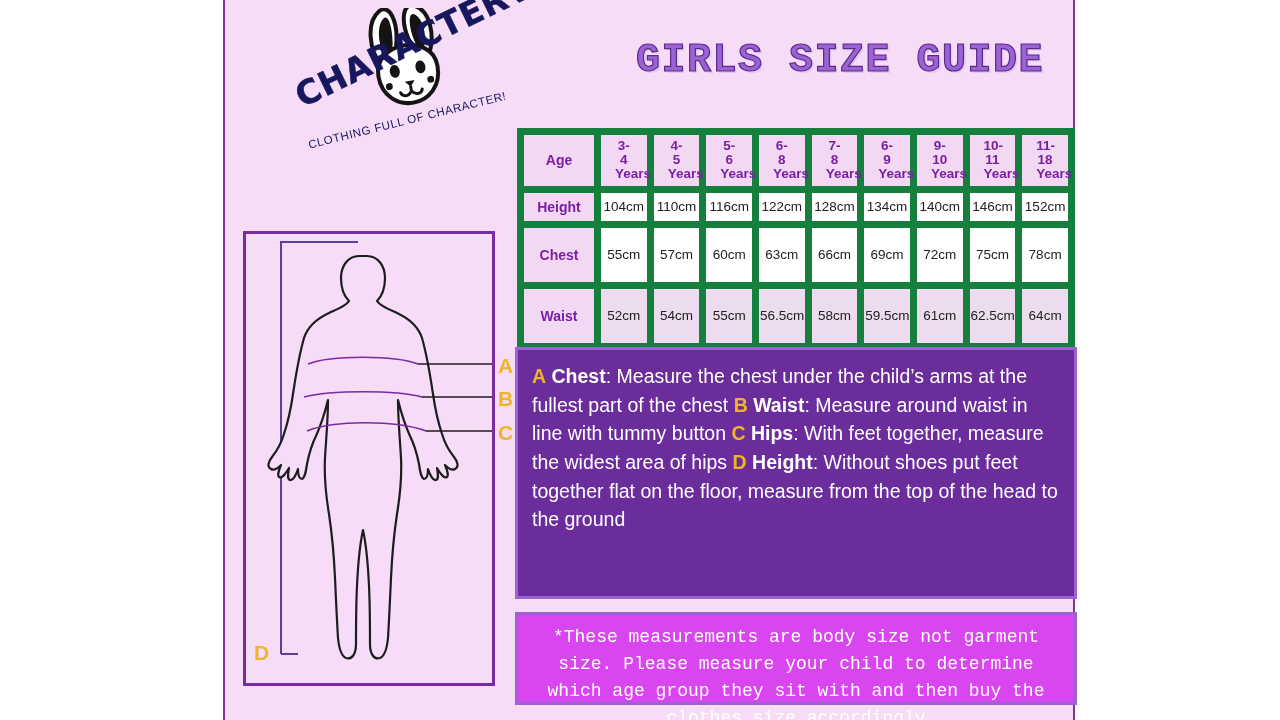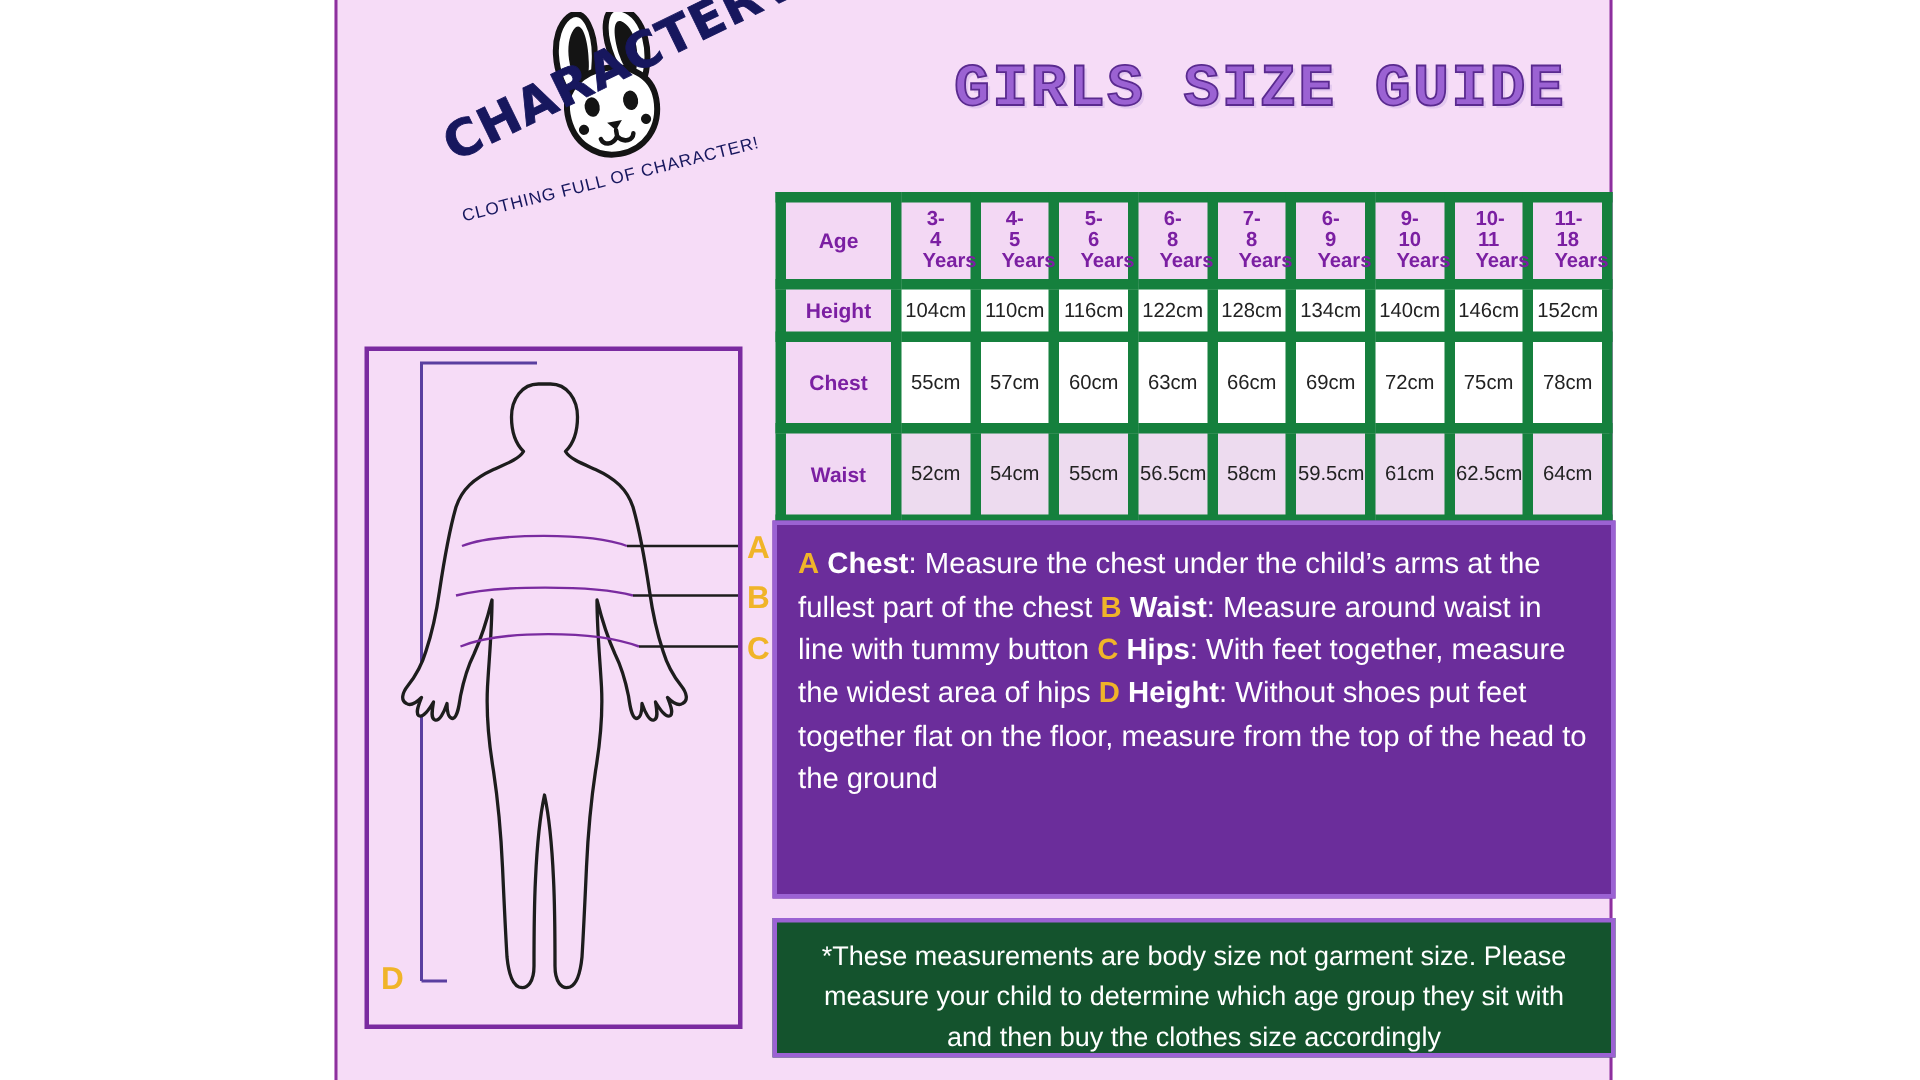--- a/index.html
+++ b/index.html
@@ -168,29 +168,29 @@
   .instructions b { font-weight: bold; }
   .instr-line { display: inline; margin-top: 12px; }
 
   
   .footnote {
     position: absolute;
     left: 290px;
     top: 612px;
     width: 562px;
     height: 93px;
-    background: #14532d;
+    background: #d946ef;
     border: 3px solid #9b62d3;
     box-sizing: border-box;
     color: #ffffff;
     font-size: 18px;
     line-height: 1.5;
     text-align: center;
     padding: 9px 16px;
-    font-family: Liberation Sans, sans-serif;
+    font-family: Liberation Mono, monospace;
   }
 </style>
 </head>
 <body>
 
 <div id="page">
   <div class="sheet">
 
     <div class="logo-wrap">
       <svg width="250" height="140" viewBox="0 0 250 140">

